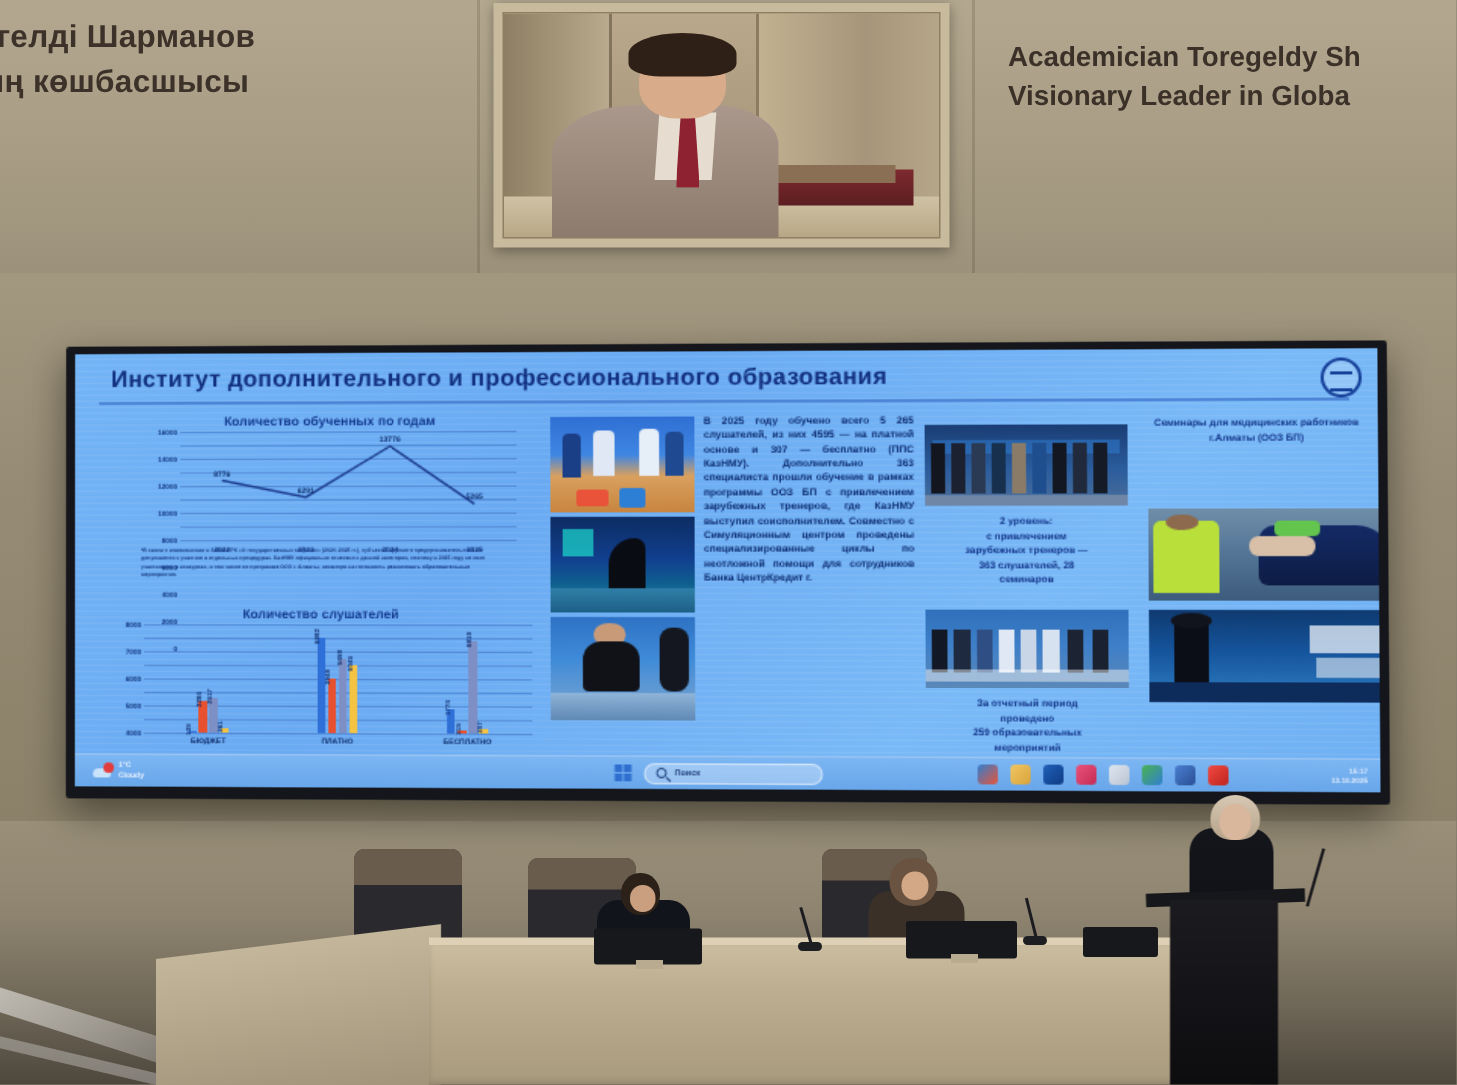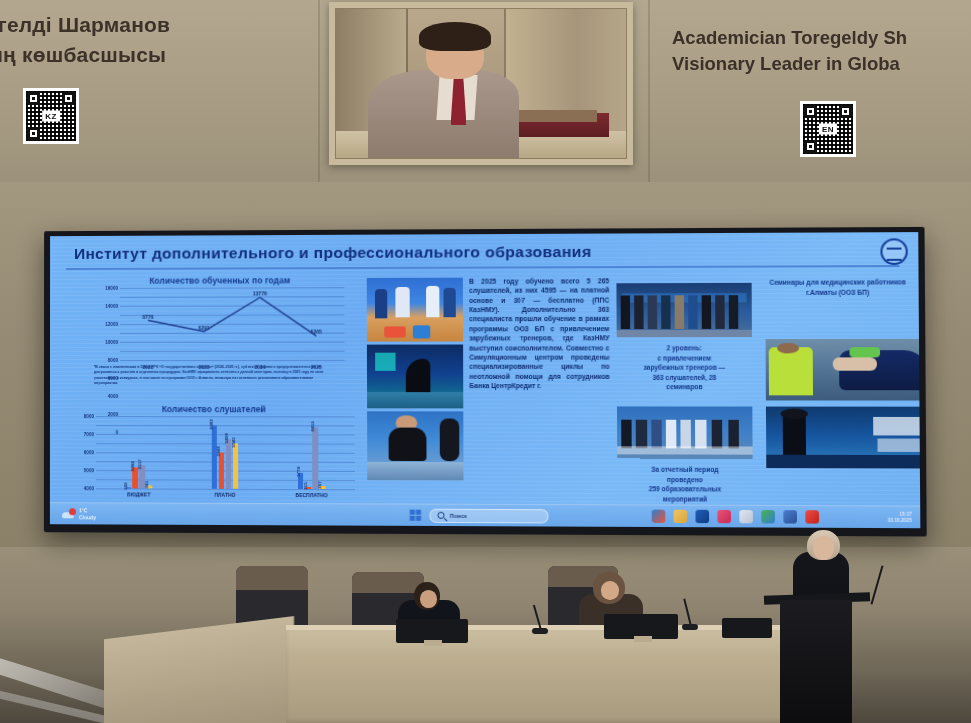--- a/index.html
+++ b/index.html
@@ -330,36 +330,20 @@
   <div class="banner-kz">
     <div>өрегелді Шарманов</div>
     <div>удың көшбасшысы</div>
   </div>
 
   <div class="banner-en">
     <div>Academician Toregeldy Sh</div>
     <div>Visionary Leader in Globa</div>
   </div>
 
-  <div class="qr" id="qr-kz">
-    <div class="qr-body">
-      <span class="finder f1"></span>
-      <span class="finder f2"></span>
-      <span class="finder f3"></span>
-      <span class="qr-tag">KZ</span>
-    </div>
-  </div>
-  <div class="qr" id="qr-en">
-    <div class="qr-body">
-      <span class="finder f1"></span>
-      <span class="finder f2"></span>
-      <span class="finder f3"></span>
-      <span class="qr-tag">EN</span>
-    </div>
-  </div>
 
   <div class="portrait-frame">
     <div class="portrait-inner">
       <div class="p-curtain-l"></div>
       <div class="p-curtain-r"></div>
       <div class="p-seam" style="left:24%"></div>
       <div class="p-seam" style="left:58%"></div>
       <div class="p-desk"></div>
       <div class="p-books"></div>
       <div class="p-books2"></div>

